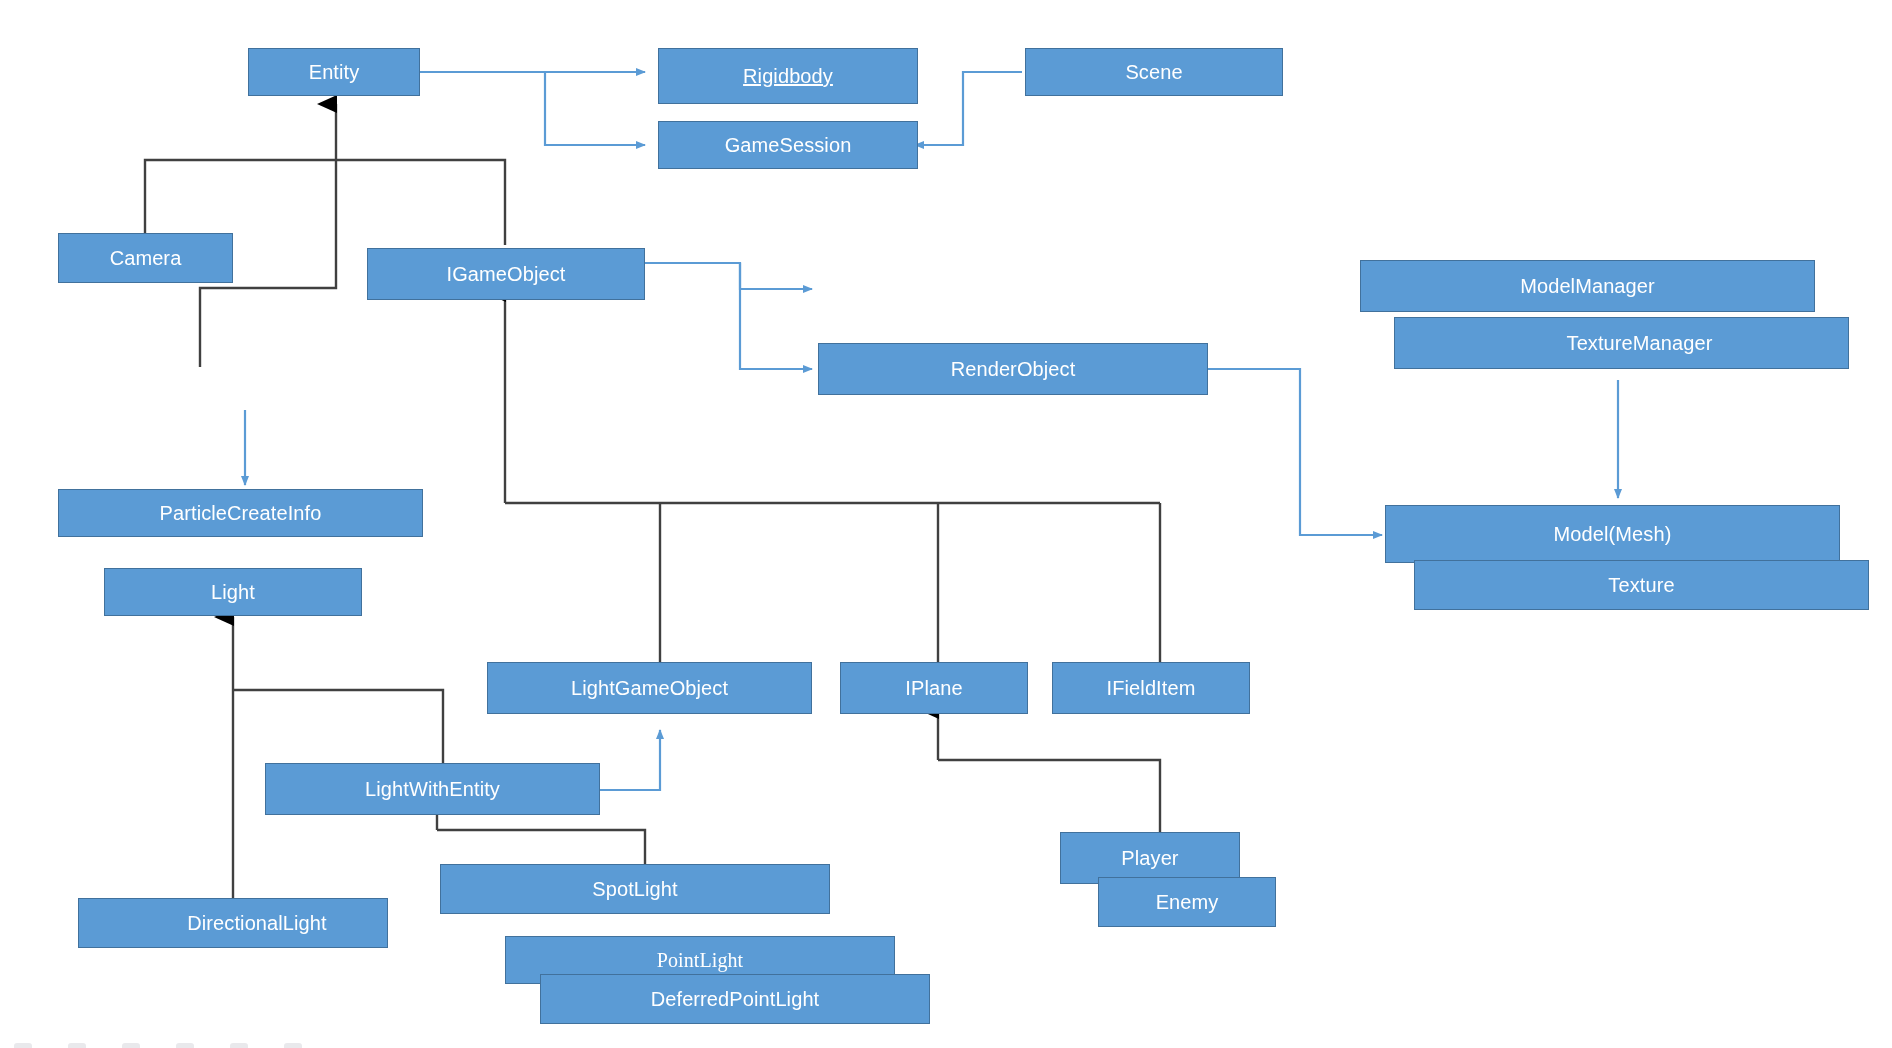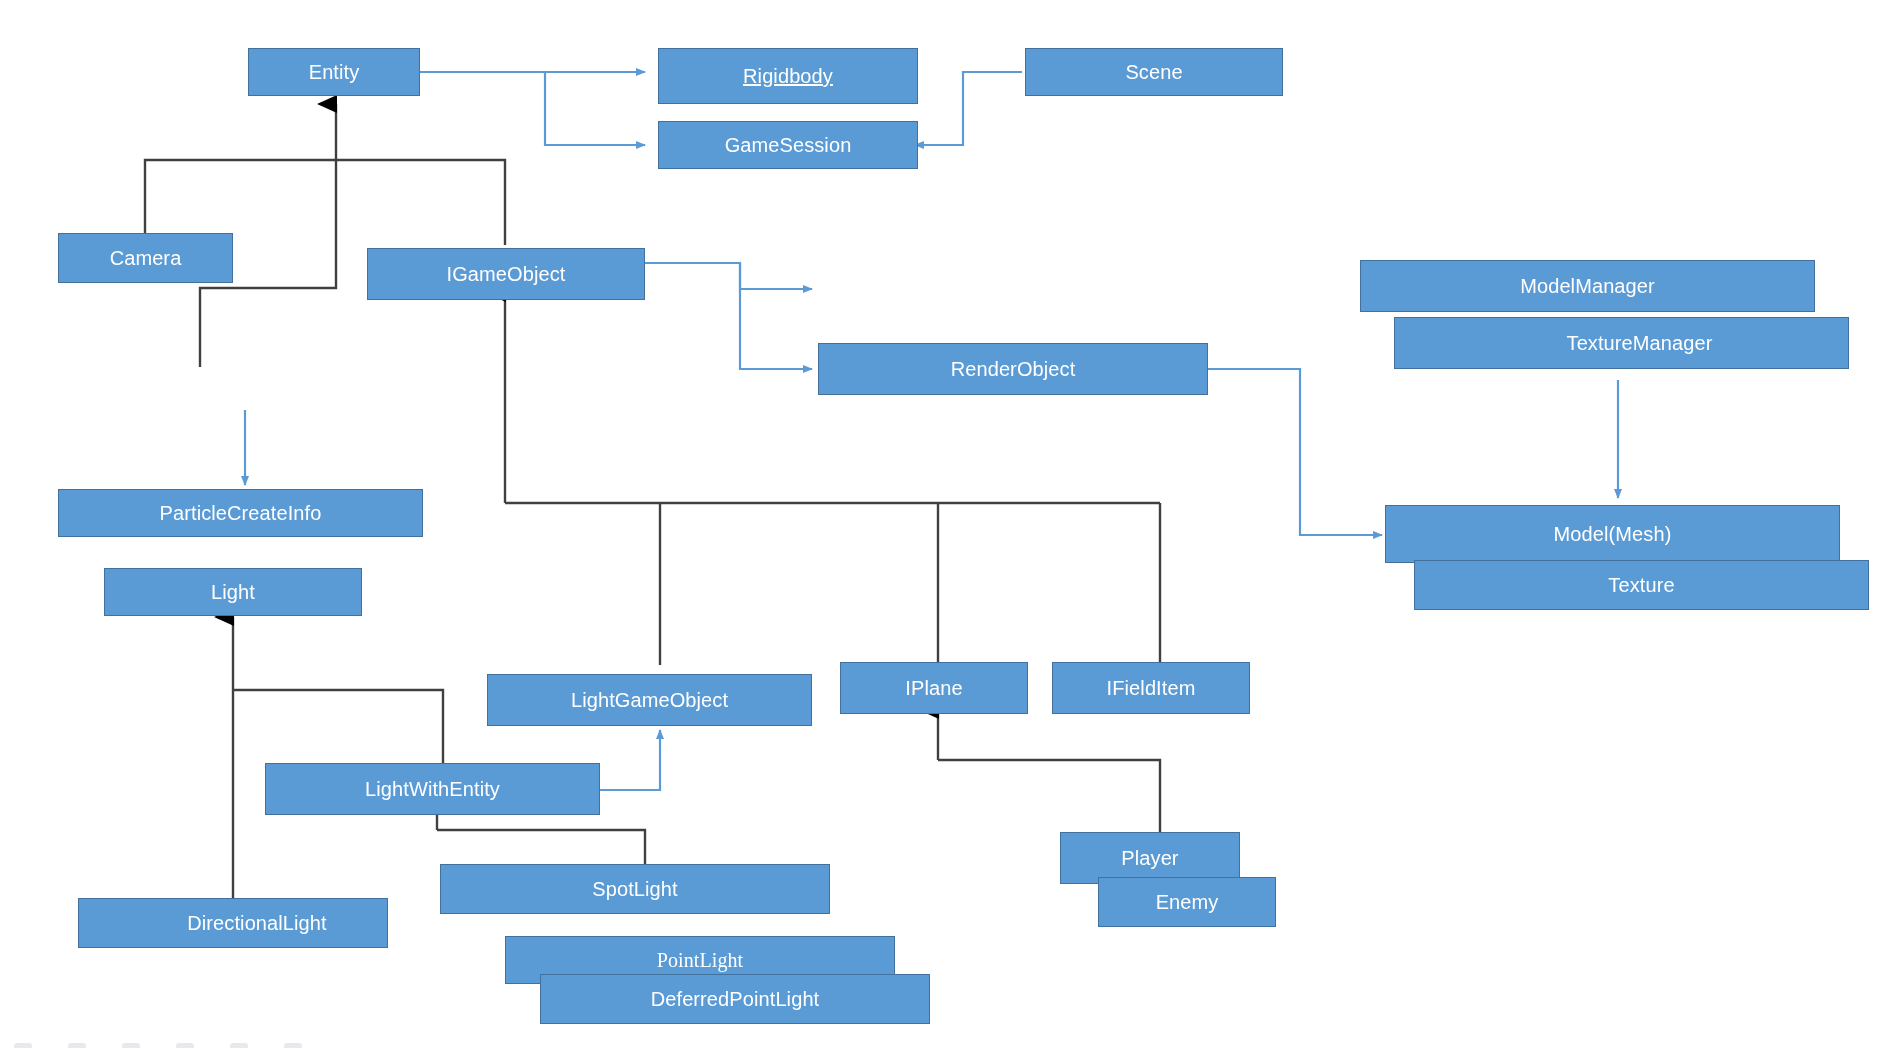--- a/index.html
+++ b/index.html
@@ -170,21 +170,21 @@
     <span>Model(Mesh)</span>
   </div>
   <div class="node front" style="left:1414px; top:560px; width:455px; height:50px;">
     <span>Texture</span>
   </div>
 
   <div class="node" style="left:104px; top:568px; width:258px; height:48px;">
     <span>Light</span>
   </div>
 
-  <div class="node" style="left:487px; top:662px; width:325px; height:52px;margin-top:12px;">
+  <div class="node" style="left:487px; top:662px; width:325px; height:52px;">
     <span>LightGameObject</span>
   </div>
 
   <div class="node" style="left:840px; top:662px; width:188px; height:52px;">
     <span>IPlane</span>
   </div>
 
   <div class="node" style="left:1052px; top:662px; width:198px; height:52px;">
     <span>IFieldItem</span>
   </div>

